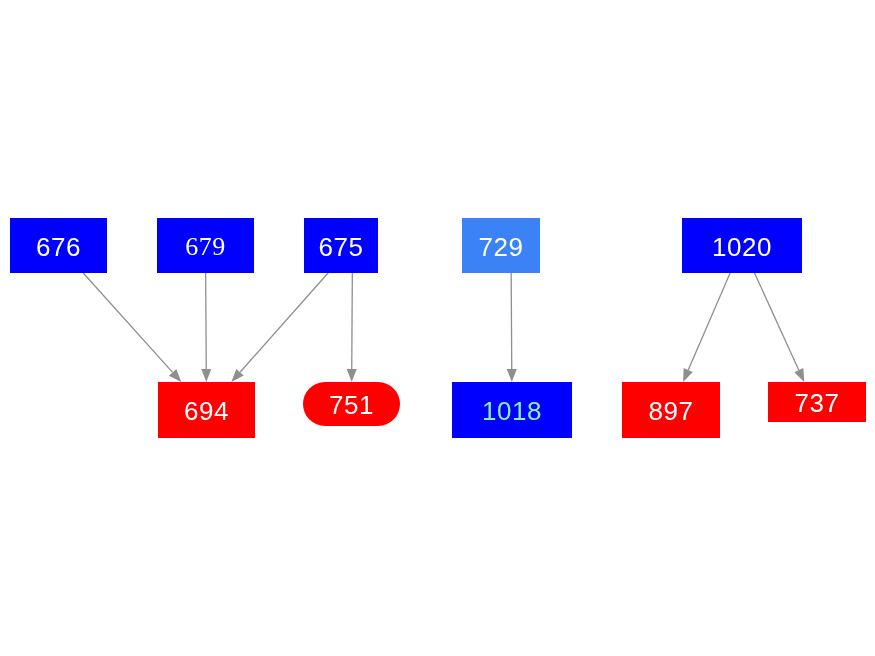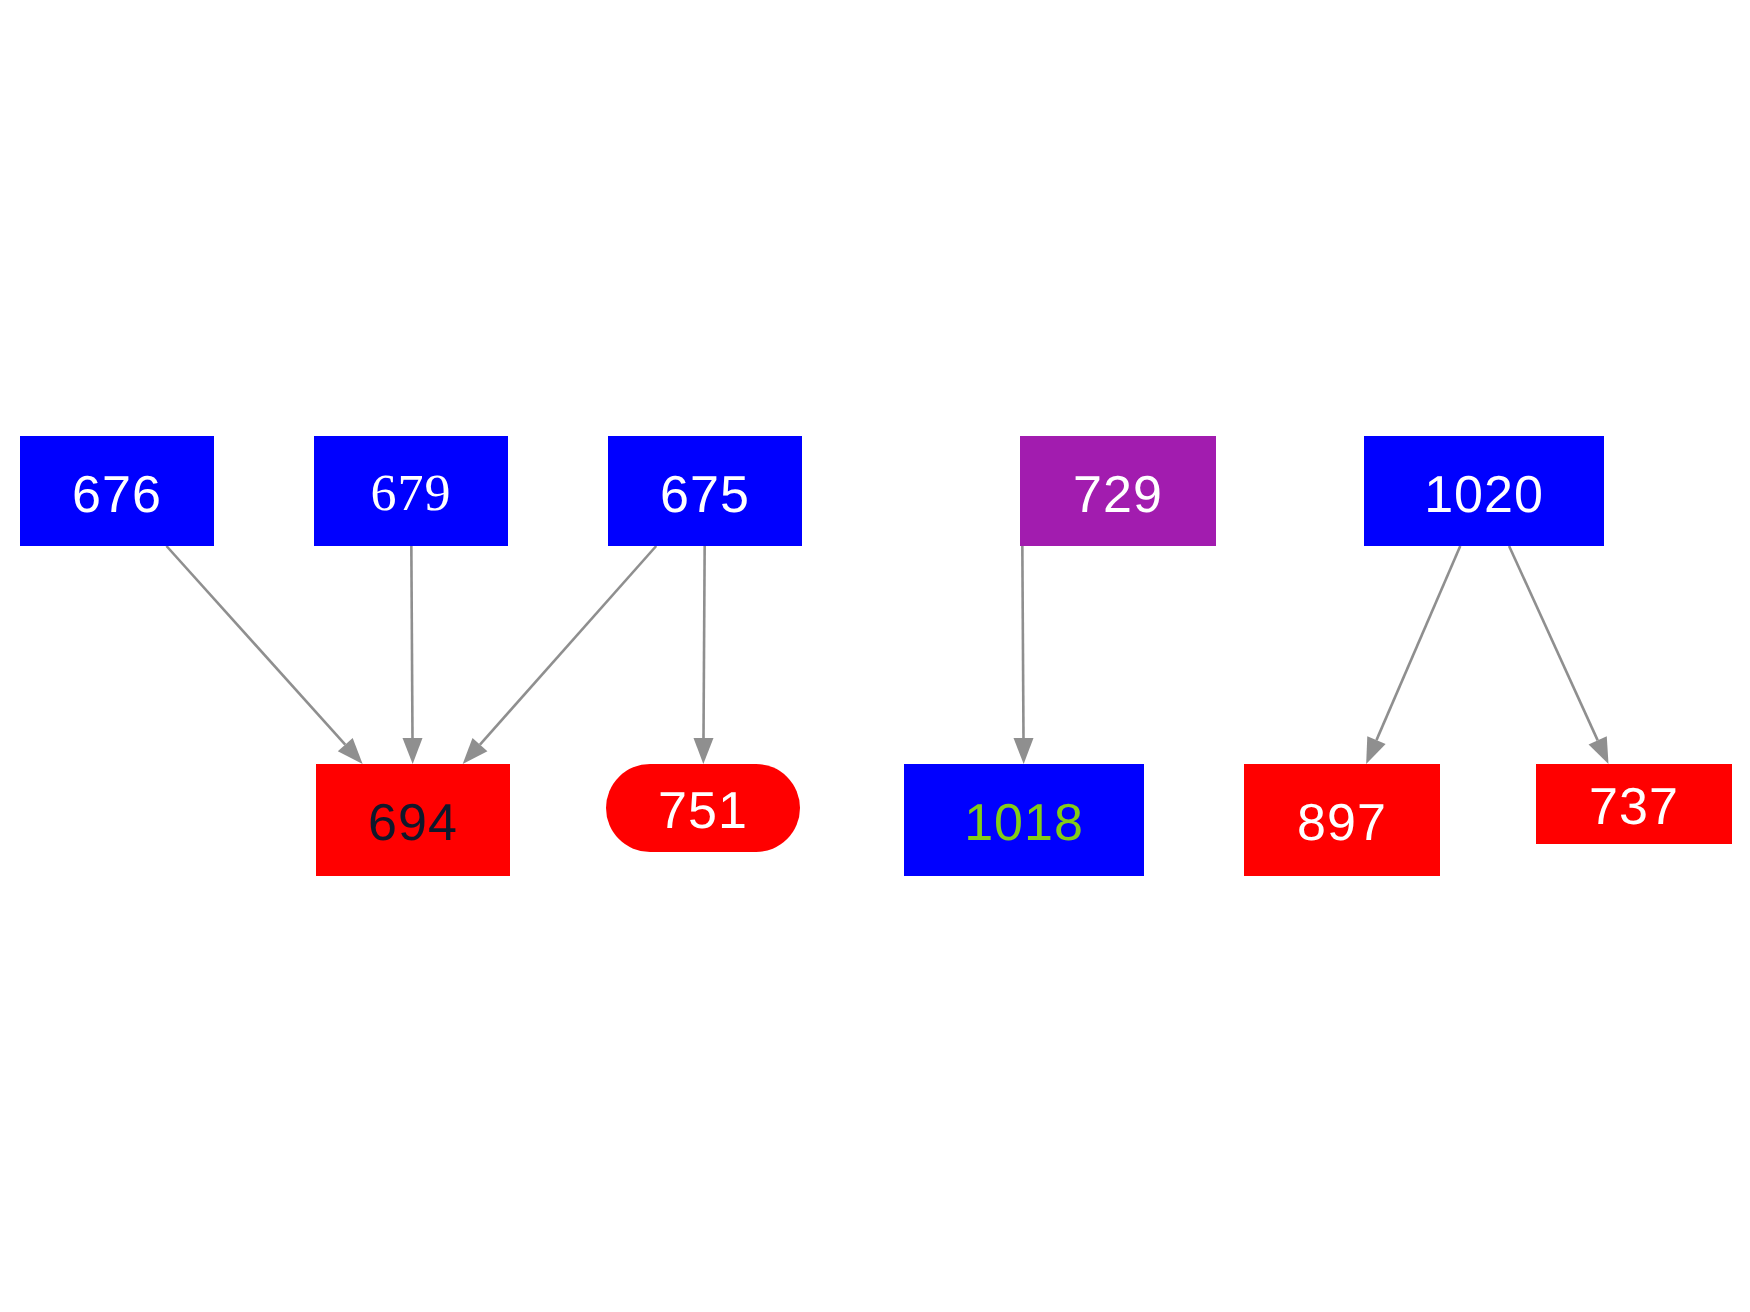--- a/index.html
+++ b/index.html
@@ -71,37 +71,37 @@
         <polygon points="804.2340425531914,382 794.2916022169366,372.24562251294265 803.3905253619375,368.0971773100547" fill="#8f8f8f"></polygon>
       </g>
     </svg>
   <div id="node-layer">
       <div class="node" style="left: 10px; top: 218px; width: 97px; height: 55px; background: rgb(0, 0, 255);">
         <span class="node-label" style="color: rgb(255, 255, 255);">676</span>
       </div>
       <div class="node" style="left: 157px; top: 218px; width: 97px; height: 55px; background: rgb(0, 0, 255); font-family: Liberation Serif, serif;">
         <span class="node-label" style="color: rgb(255, 255, 255);">679</span>
       </div>
-      <div class="node" style="left: 304px; top: 218px; width: 97px; height: 55px; background: rgb(0, 0, 255);">
+      <div class="node" style="left: 304px; top: 218px; width: 74px; height: 55px; background: rgb(0, 0, 255);">
         <span class="node-label" style="color: rgb(255, 255, 255);">675</span>
       </div>
-      <div class="node" style="left: 462px; top: 218px; width: 98px; height: 55px; background: #a21caf; margin-left: 48px;">
+      <div class="node" style="left: 462px; top: 218px; width: 78px; height: 55px; background: #3b82f6;">
         <span class="node-label" style="color: rgb(255, 255, 255);">729</span>
       </div>
       <div class="node" style="left: 682px; top: 218px; width: 120px; height: 55px; background: rgb(0, 0, 255);">
         <span class="node-label" style="color: rgb(255, 255, 255);">1020</span>
       </div>
       <div class="node" style="left: 158px; top: 382px; width: 97px; height: 56px; background: rgb(255, 0, 0);">
-        <span class="node-label" style="color: #0f172a;">694</span>
+        <span class="node-label" style="color: #ffffff;">694</span>
       </div>
       <div class="node" style="left: 303px; top: 382px; width: 97px; height: 44px; background: rgb(255, 0, 0); border-radius: 24px;">
         <span class="node-label" style="color: rgb(255, 255, 255);">751</span>
       </div>
       <div class="node" style="left: 452px; top: 382px; width: 120px; height: 56px; background: rgb(0, 0, 255);">
-        <span class="node-label" style="color: #84cc16;">1018</span>
+        <span class="node-label" style="color: #86efac;">1018</span>
       </div>
       <div class="node" style="left: 622px; top: 382px; width: 98px; height: 56px; background: rgb(255, 0, 0);">
         <span class="node-label" style="color: rgb(255, 255, 255);">897</span>
       </div>
       <div class="node" style="left: 768px; top: 382px; width: 98px; height: 40px; background: rgb(255, 0, 0);">
         <span class="node-label" style="color: rgb(255, 255, 255);">737</span>
       </div>
     </div>
 </div>
 

